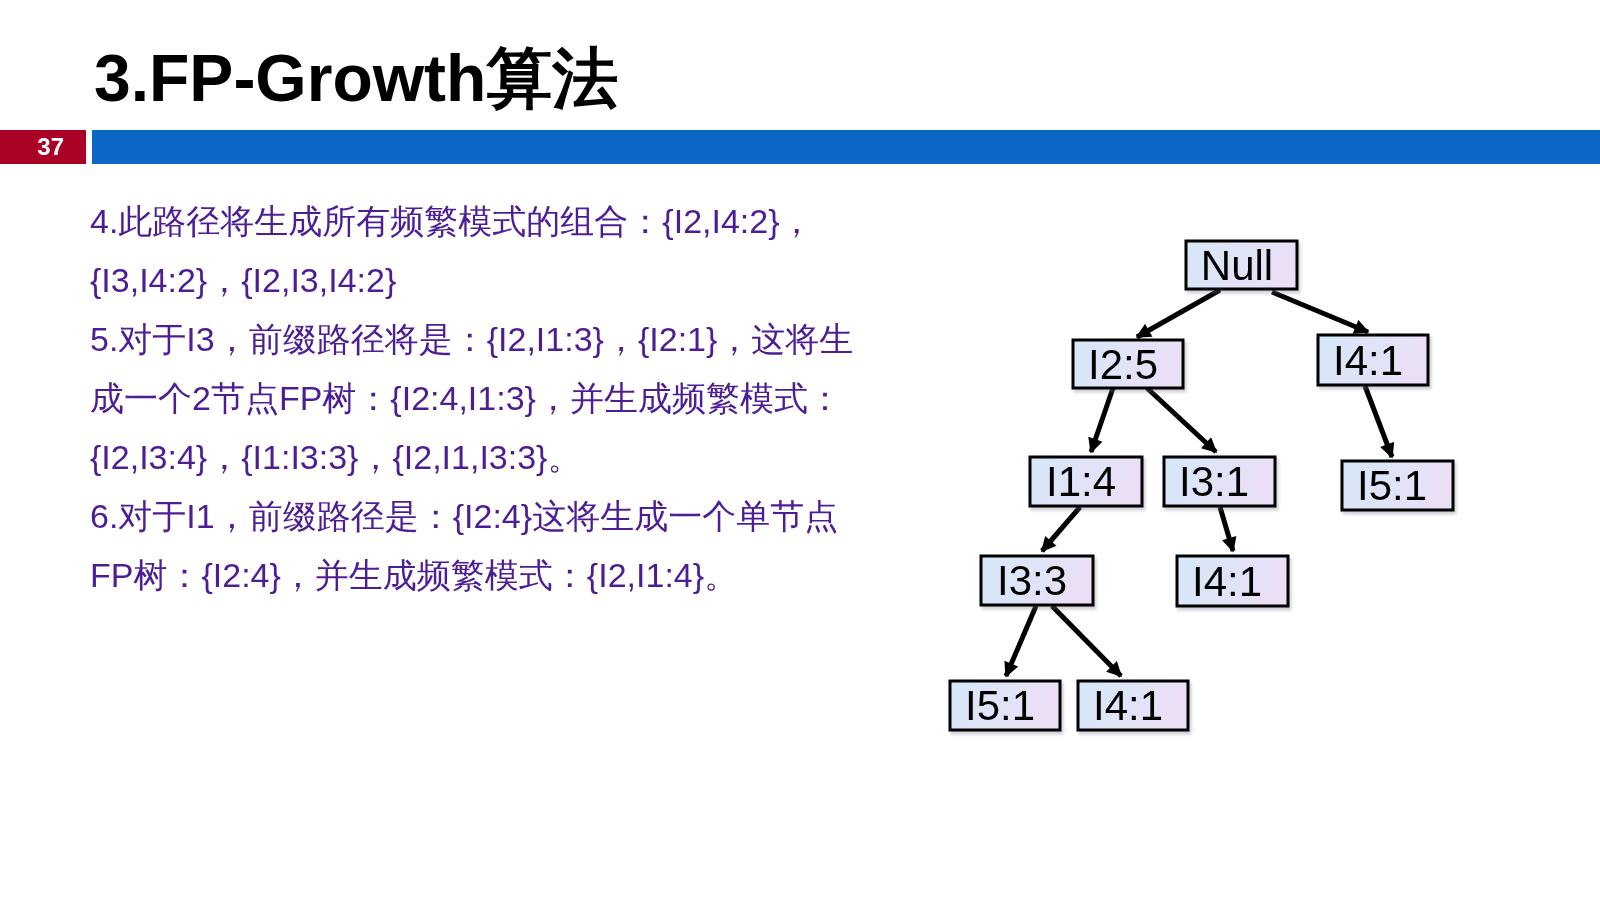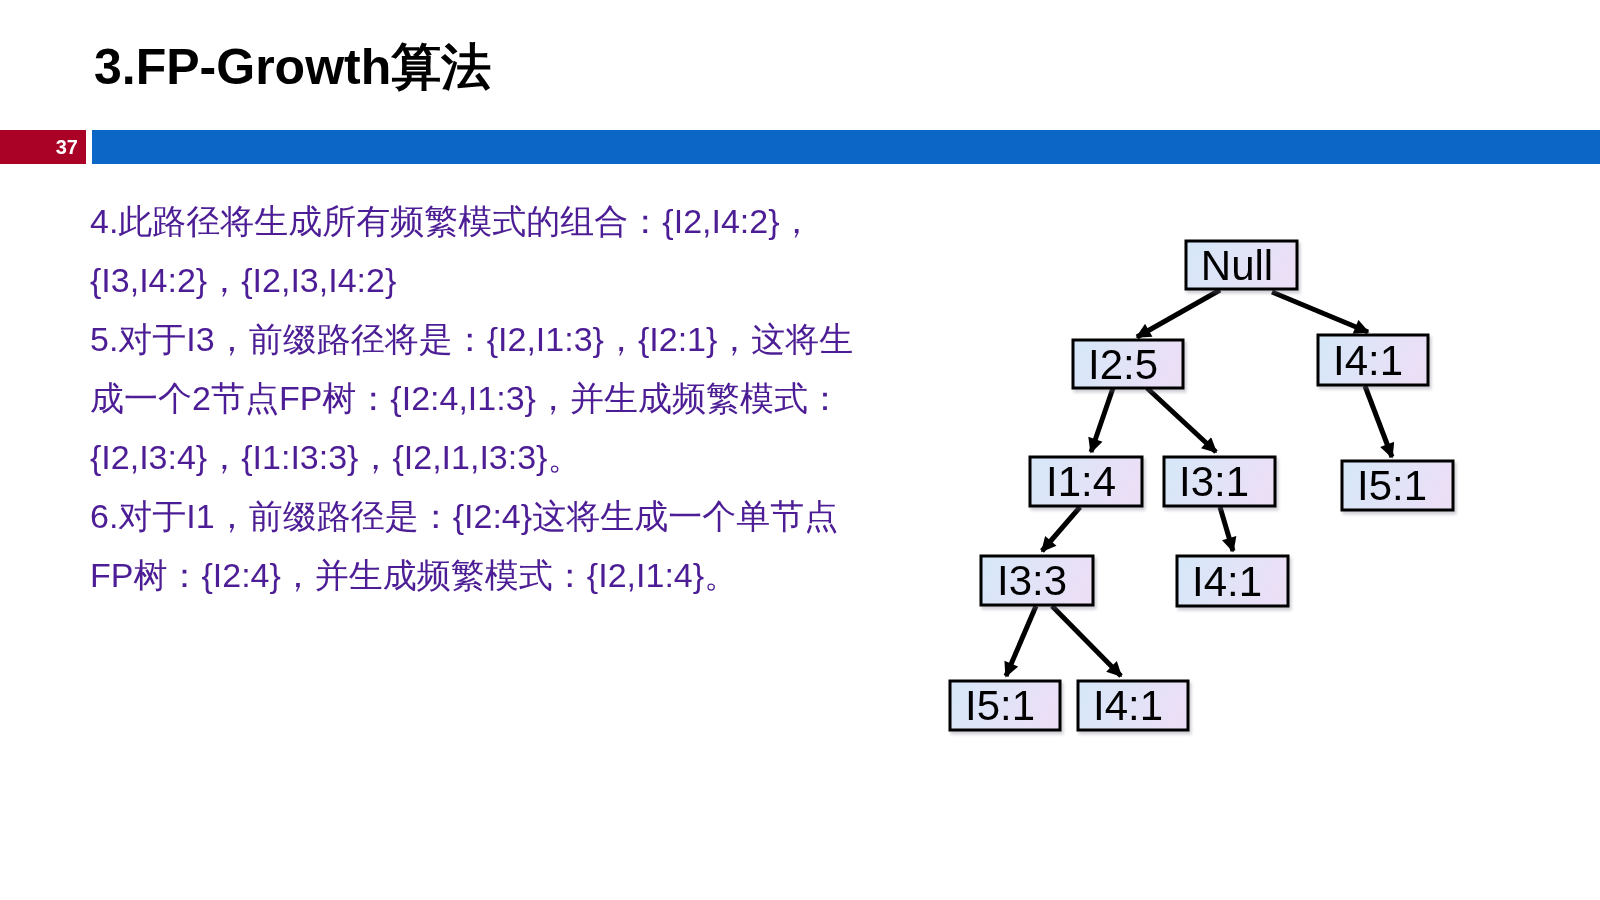--- a/index.html
+++ b/index.html
@@ -13,37 +13,37 @@
     position:relative;
     width:1600px;height:900px;
     background:#ffffff;
     overflow:hidden;
     font-family:"Liberation Sans", sans-serif;
     color:#000;
   }
   .slide-title{
     position:absolute;
     left:94px; top:34px;
-    font-size:50px;
+    font-size:66px;
     font-weight:bold;
     letter-spacing:0px;
     color:#000;
     white-space:nowrap;
   }
   .page-number-box{
     position:absolute;
     left:0; top:130px;
     width:86px; height:34px;
     background:var(--page-red);
     color:#fff;
-    font-size:20px;
+    font-size:24px;
     font-weight:bold;
     text-align:right;
     line-height:34px;
-    padding-right:8px;
+    padding-right:22px;
   }
   .header-bar{
     position:absolute;
     left:92px; top:130px;
     width:1508px; height:34px;
     background:var(--bar-blue);
   }
   .body-text{
     position:absolute;
     left:90px; top:192px;

